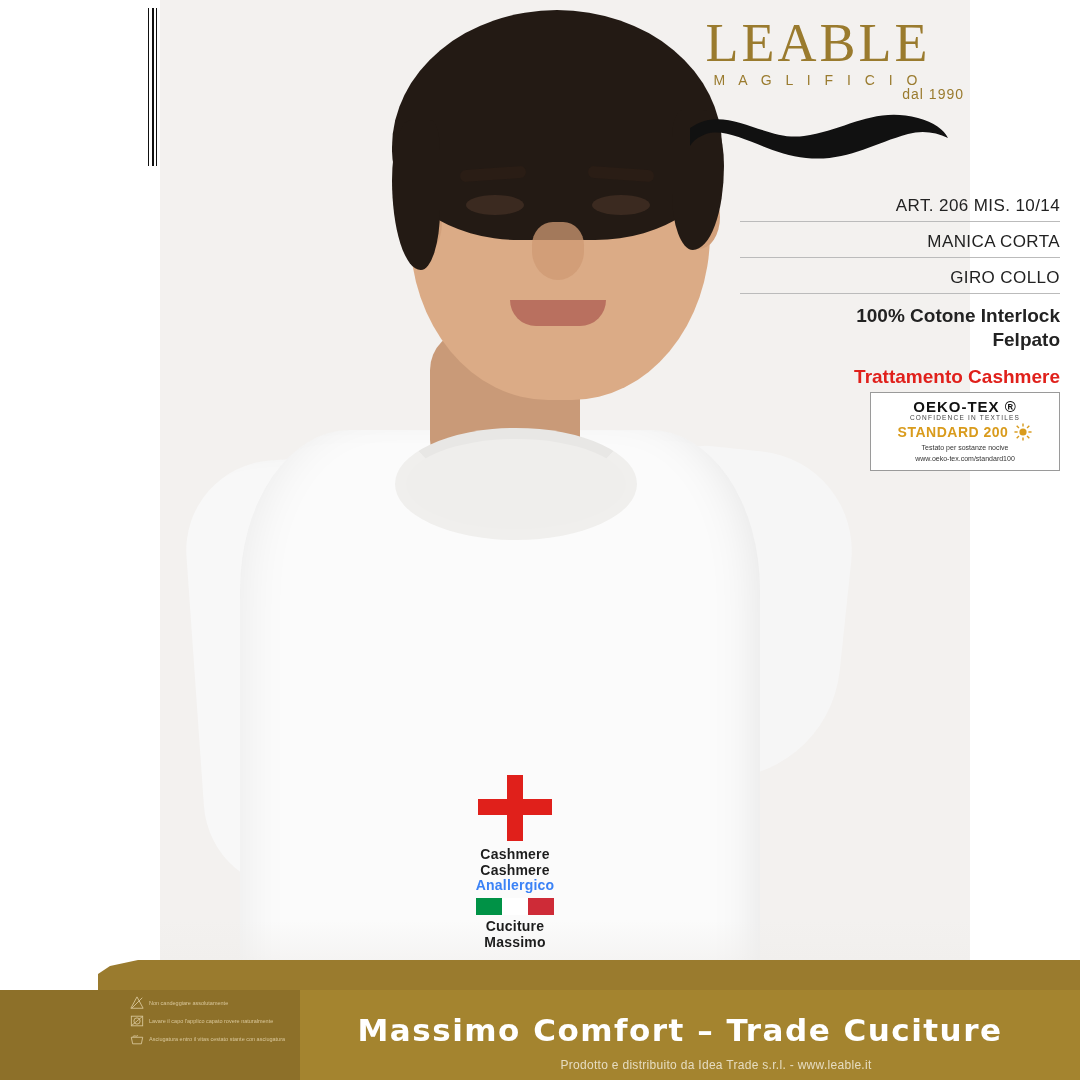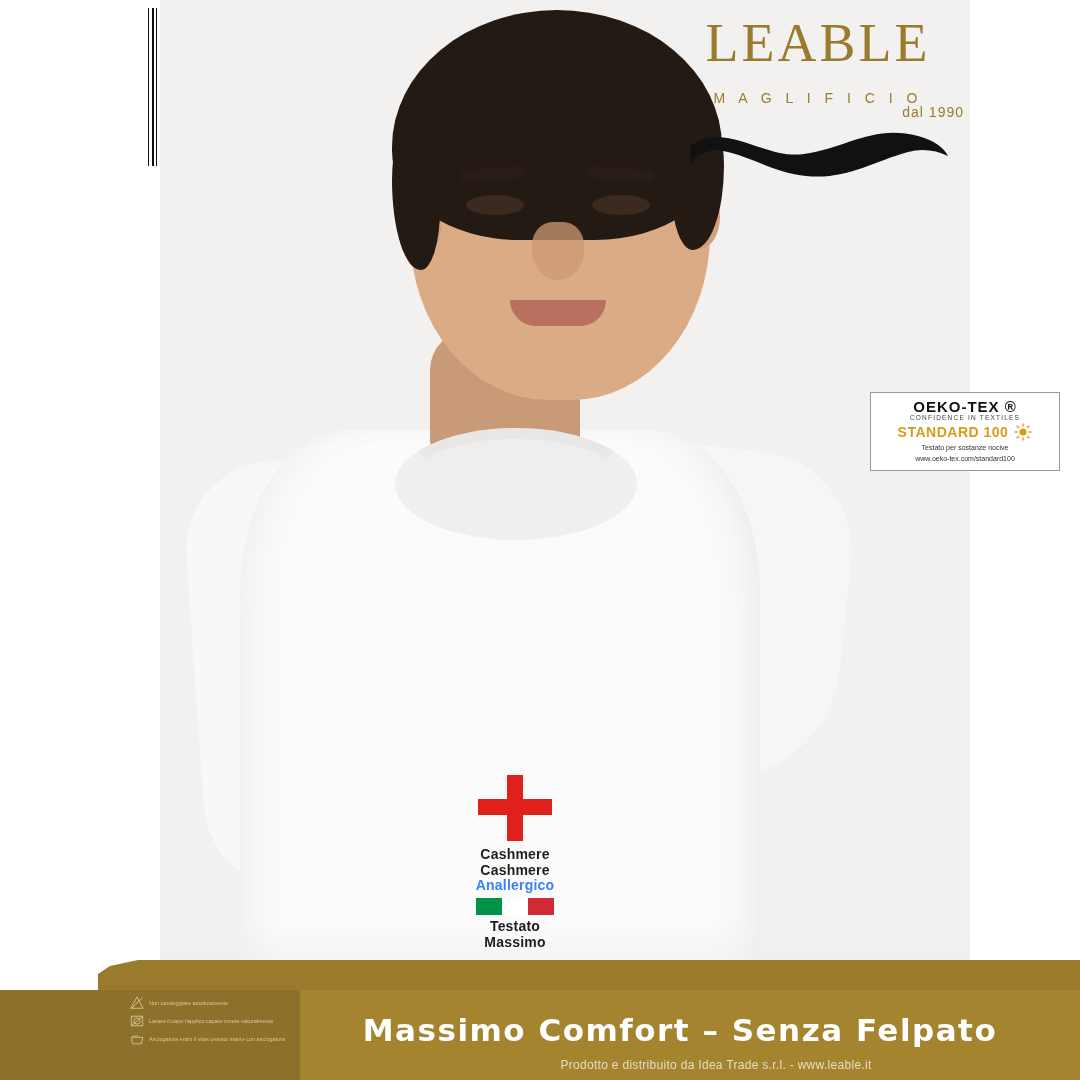--- a/index.html
+++ b/index.html
@@ -289,21 +289,21 @@
     font-size: 54px;
     font-weight: normal;
     letter-spacing: 3px;
     color: #9a7b2e;
     line-height: 1;
   }
   .brand-sub {
     font-size: 14px;
     letter-spacing: 5px;
     color: #9a7b2e;
-    margin-top: 20px;
+    margin-top: 2px;
   }
   .brand-year {
     font-size: 14px;
     color: #9a7b2e;
     letter-spacing: 1px;
     text-align: right;
     margin-top: -2px;
     padding-right: 4px;
   }
   .swoosh {
@@ -516,41 +516,49 @@
         <span class="h"></span>
     </div>
     <div class="print-line">Cashmere</div>
     <div class="print-line">Cashmere</div>
     <div class="print-line print-red">Anallergico</div>
     <div class="flag">
       <i class="g"></i>
         <i class="w"></i>
         <i class="r"></i>
     </div>
-    <div class="print-line">Testato</div>
+    <div class="print-line">Cuciture</div>
     <div class="print-line">Massimo</div>
   </div>
 
   <div class="panel">
 
     <div class="brand">
       <div class="brand-name">LEABLE</div>
       <div class="brand-sub">M A G L I F I C I O</div>
       <div class="brand-year">dal 1990</div>
       <svg class="swoosh" viewBox="0 0 265 56">
         <path d="M4 20 C40 -6 78 34 118 28 C160 22 188 -2 232 10 C248 14 258 22 262 30 C250 24 236 22 222 26 C186 36 160 54 120 50 C80 46 46 18 20 26 C12 29 7 33 4 38 Z" fill="#111111"></path>
       </svg>
     </div>
 
+    <div class="spec spec-art">
+      <div class="spec-line">ART. 206 MIS. 10/14</div>
+      <div class="spec-line">MANICA CORTA</div>
+      <div class="spec-line">GIRO COLLO</div>
+      <div class="spec-bold">100% Cotone Interlock</div>
+      <div class="spec-bold">Felpato</div>
+      <div class="spec-red" style="margin-top:14px;">Trattamento Cashmere</div>
+    </div>
 
     <div class="oeko">
       <div class="oeko-title">OEKO-TEX ®</div>
       <div class="oeko-sub">CONFIDENCE IN TEXTILES</div>
       <div class="oeko-std-row">
-        <div class="oeko-std">STANDARD 100</div>
+        <div class="oeko-std">STANDARD 200</div>
         <svg class="oeko-mark" viewBox="0 0 20 20">
           <circle cx="10" cy="10" r="4" fill="#d99b1c"></circle>
           <g stroke="#d99b1c" stroke-width="1.6">
             <line x1="10" y1="0.5" x2="10" y2="4"></line>
             <line x1="10" y1="16" x2="10" y2="19.5"></line>
             <line x1="0.5" y1="10" x2="4" y2="10"></line>
             <line x1="16" y1="10" x2="19.5" y2="10"></line>
             <line x1="3" y1="3" x2="5.5" y2="5.5"></line>
             <line x1="14.5" y1="14.5" x2="17" y2="17"></line>
             <line x1="3" y1="17" x2="5.5" y2="14.5"></line>
@@ -587,17 +595,17 @@
       </div>
       <div class="care-row">
         <svg class="care-glyph" viewBox="0 0 16 16">
           <path d="M1.5 6 H14.5 L13 13.5 H3 Z" fill="none" stroke="#d9c79a" stroke-width="1"></path>
           <path d="M3 5.5 C5 3 7 6 9 4" fill="none" stroke="#d9c79a" stroke-width="1"></path>
         </svg>
         <span>Asciugatura entro il vitas cestato stante con asciugatura</span>
       </div>
     </div>
 
-    <div class="band-title">Massimo Comfort – Senza Felpato</div>
+    <div class="band-title">Massimo Comfort – Trade Cuciture</div>
     <div class="band-foot">Prodotto e distribuito da Idea Trade s.r.l. - www.leable.it</div>
   </div>
 
 </div>
 
 </body></html>

